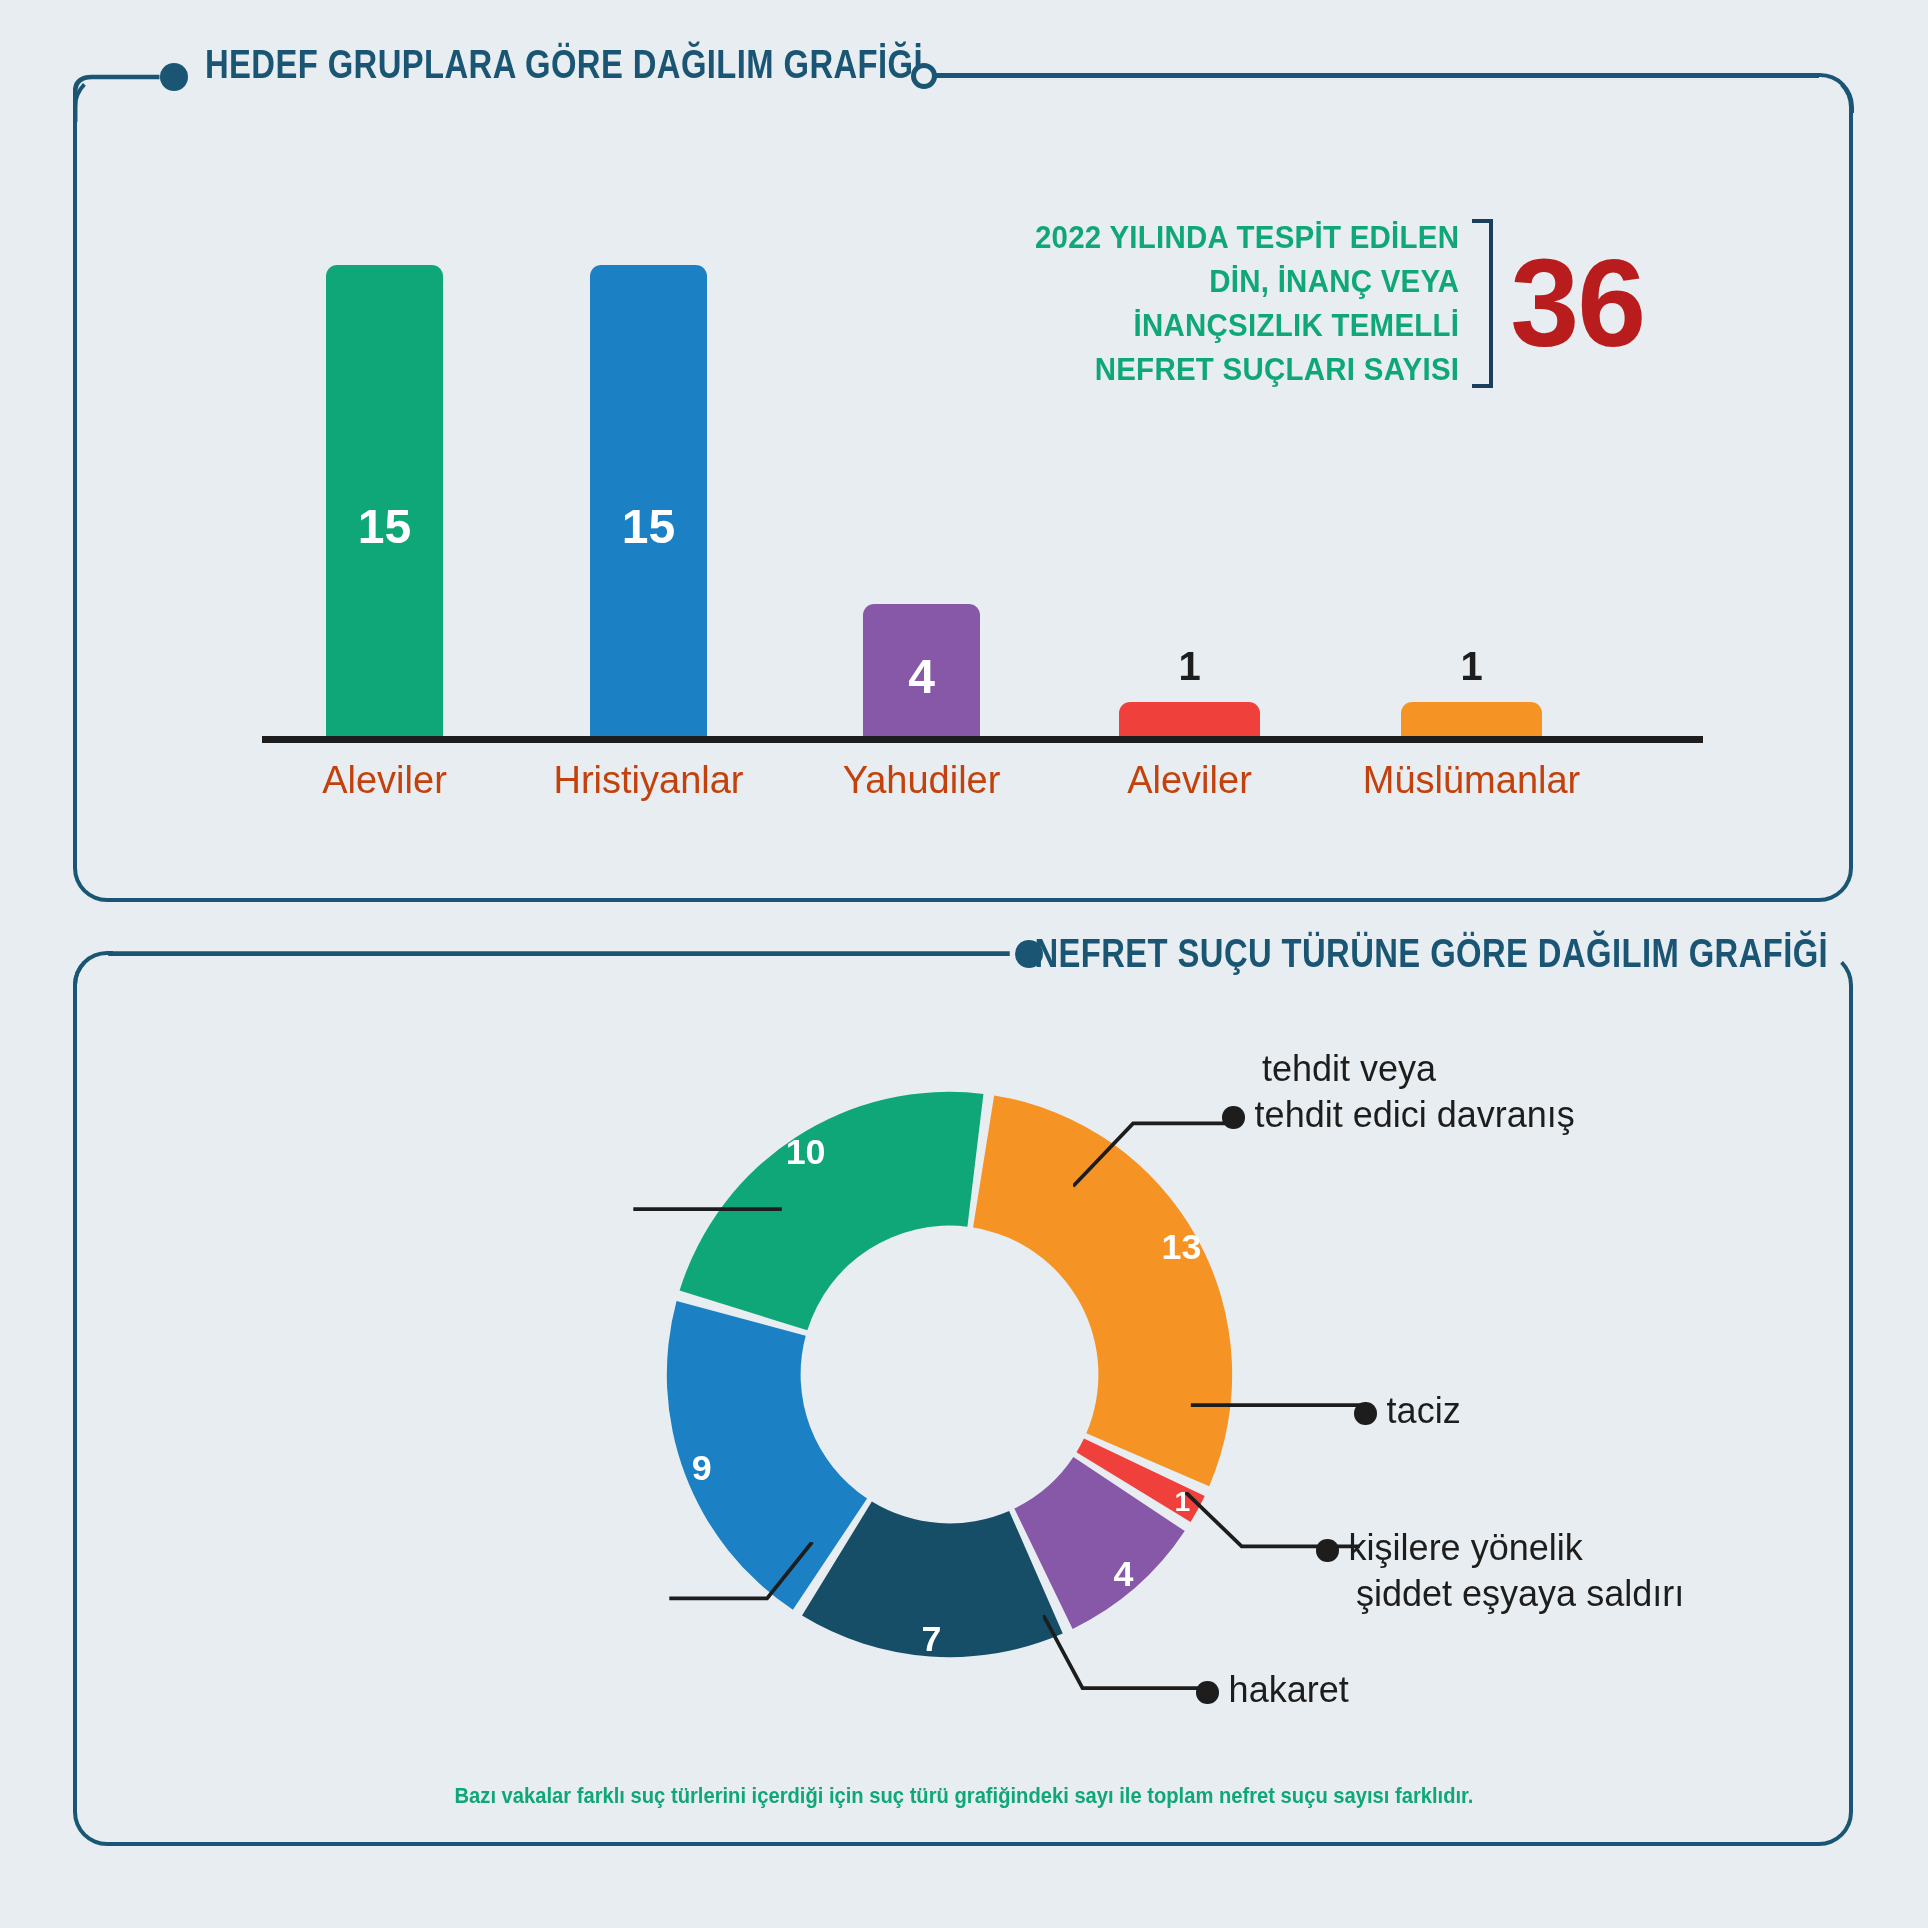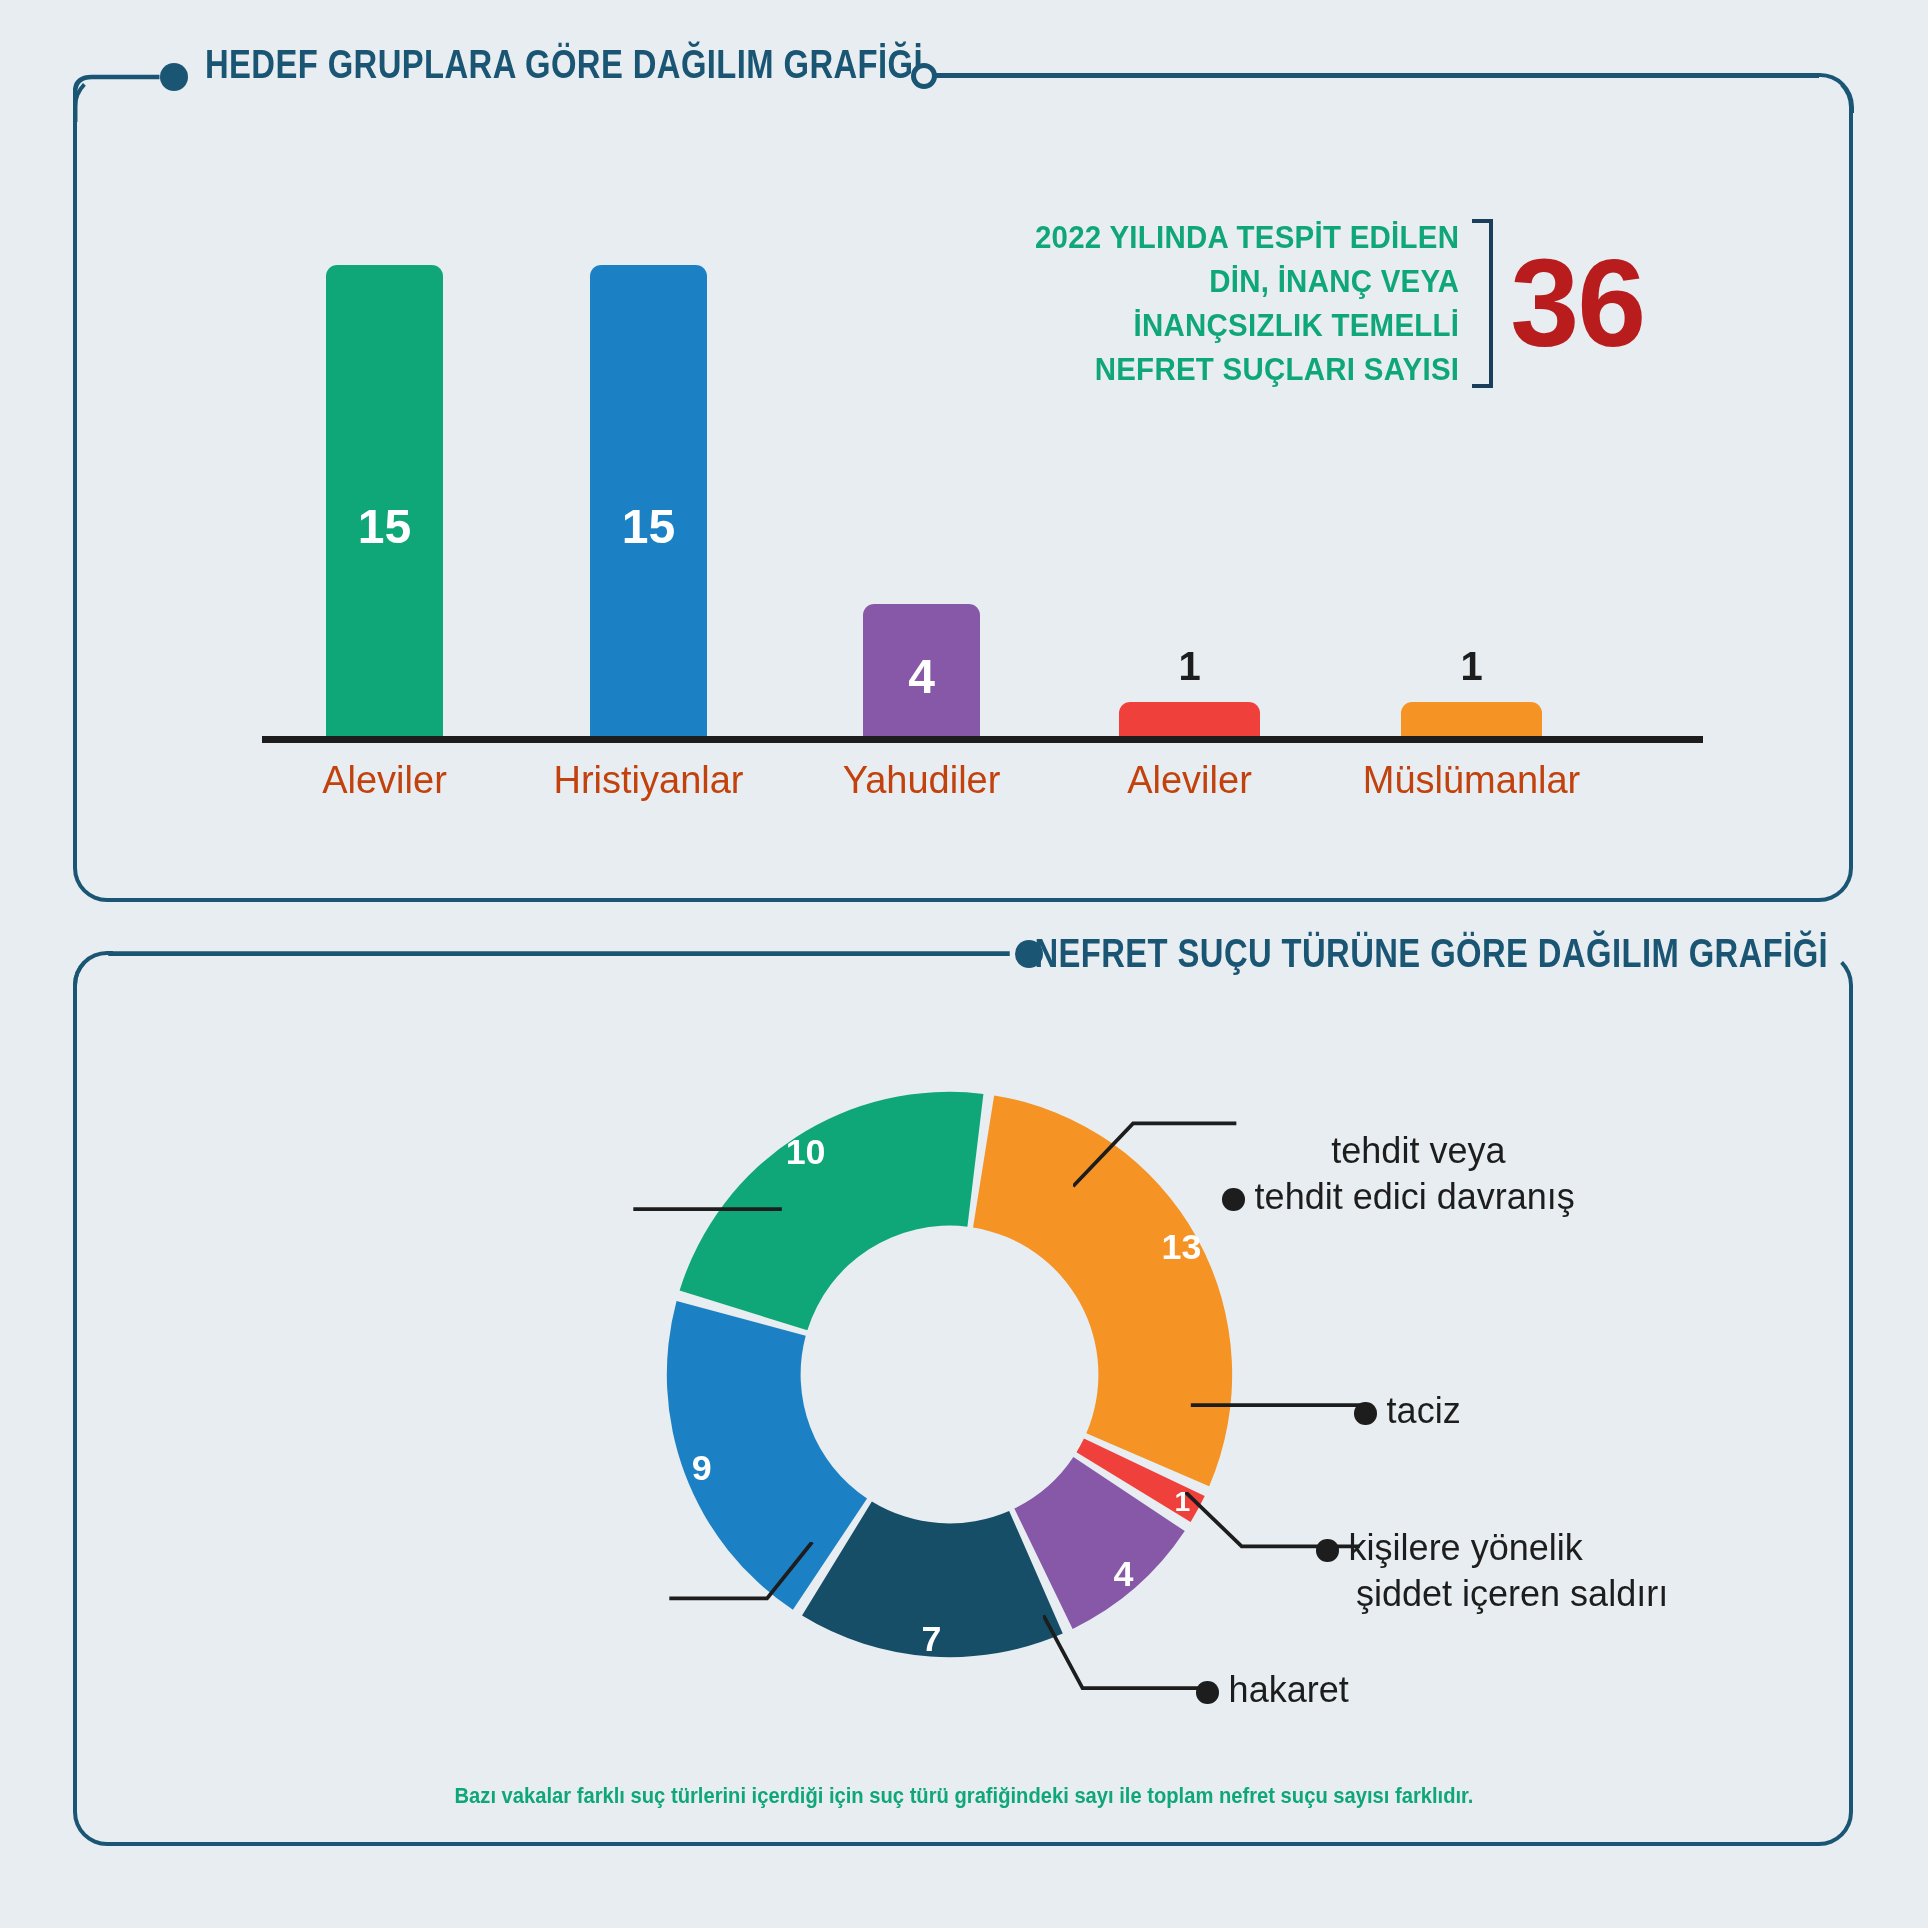--- a/index.html
+++ b/index.html
@@ -309,32 +309,32 @@
   <svg class="leader" style="left:1043px; top:1615px; width:169px; height:89px;" viewBox="0 0 180 95" width="169" height="89">
     <path d="M 0 0 L 42 78 L 172 78" stroke="#1d1d1d" stroke-width="4" fill="none"></path>
   </svg>
   <svg class="leader" style="left:669px; top:1542px; width:151px; height:94px;" viewBox="0 0 160 100" width="151" height="94">
     <path d="M 152 0 L 104 60 L 0 60" stroke="#1d1d1d" stroke-width="4" fill="none"></path>
   </svg>
   <svg class="leader" style="left:633px; top:1196px; width:151px; height:47px;" viewBox="0 0 160 50" width="151" height="47">
     <line x1="158" y1="14" x2="0" y2="14" stroke="#1d1d1d" stroke-width="4"></line>
   </svg>
 
-  <div class="dlabel" style="left:1222px; top:1128px; text-align:center;">
+  <div class="dlabel" style="left:1222px; top:1046px; text-align:left;">
     <div style="padding-left:40px;">tehdit veya</div>
     <div><span class="bullet"></span>&nbsp;<span>tehdit edici davranış</span></div>
   </div>
 
   <div class="dlabel" style="left:1354px; top:1388px;">
     <span class="bullet"></span>&nbsp;<span>taciz</span>
   </div>
 
   <div class="dlabel" style="left:1316px; top:1525px; text-align:left;">
     <div><span class="bullet"></span>&nbsp;<span>kişilere yönelik</span></div>
-    <div style="padding-left:40px;">şiddet içeren saldırı</div>
+    <div style="padding-left:40px;">şiddet eşyaya saldırı</div>
   </div>
 
   <div class="dlabel" style="left:1196px; top:1667px;">
     <span class="bullet"></span>&nbsp;<span>hakaret</span>
   </div>
 
   <div class="dlabel" style="left:348px; top:1544px; width:335px; text-align:right;">
   </div>
 
 

